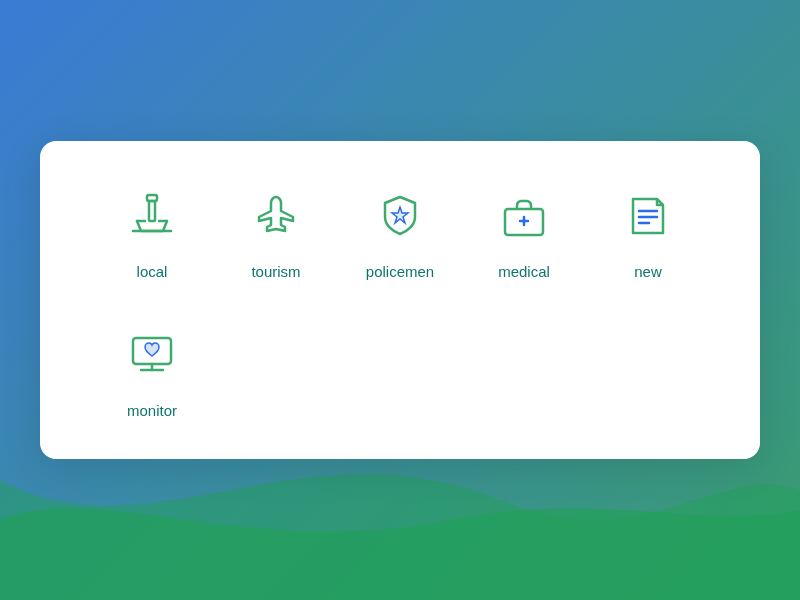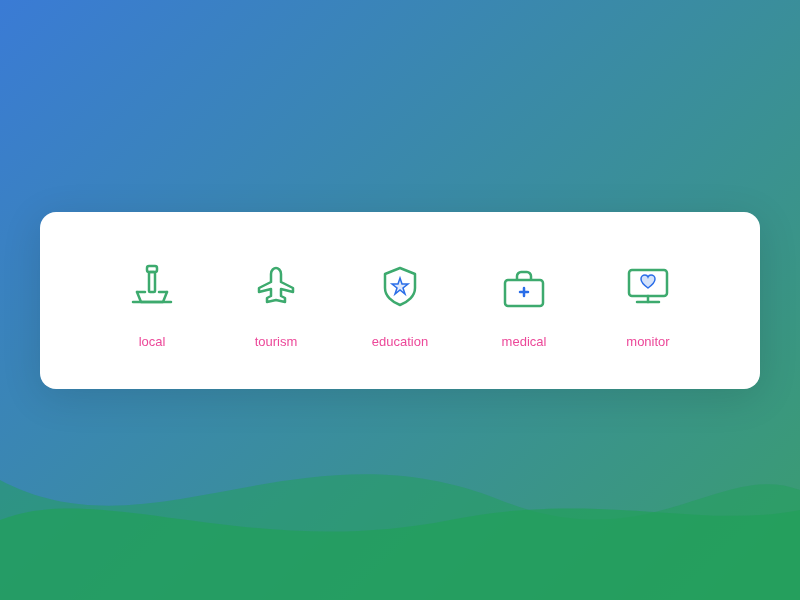--- a/index.html
+++ b/index.html
@@ -48,22 +48,22 @@
 
     .icon-box {
       width: 70px;
       height: 70px;
       display: flex;
       align-items: center;
       justify-content: center;
     }
 
     .icon-label {
-      font-size: 13px;
-      color: #ec4899;
+      font-size: 15px;
+      color: #0f766e;
       text-align: left;
     }
 
     svg {
       width: 58px;
       height: 58px;
     }
   </style>
 </head>
 <body>
@@ -105,37 +105,50 @@
 
 
     <div class="icon-item">
       <div class="icon-box">
         <svg viewBox="0 0 58 58" fill="none" xmlns="http://www.w3.org/2000/svg">
 
           <path d="M29 10 L44 16 L44 30 C44 38 37 44 29 47 C21 44 14 38 14 30 L14 16 Z" stroke="#3daa6e" stroke-width="2.5" fill="none" stroke-linejoin="round"></path>
           <polygon points="29,20 31,26 37,26 32,30 34,36 29,32 24,36 26,30 21,26 27,26" stroke="#2a6de8" stroke-width="1.5" fill="#2a6de8" fill-opacity="0.15"></polygon>
         </svg>
       </div>
-      <span class="icon-label">education</span>
+      <span class="icon-label">policemen</span>
     </div>
 
 
     <div class="icon-item">
       <div class="icon-box">
         <svg viewBox="0 0 58 58" fill="none" xmlns="http://www.w3.org/2000/svg">
 
           <rect x="10" y="22" width="38" height="26" rx="3" stroke="#3daa6e" stroke-width="2.5" fill="none"></rect>
           <path d="M22 22 L22 18 C22 16 24 14 26 14 L32 14 C34 14 36 16 36 18 L36 22" stroke="#3daa6e" stroke-width="2.5" fill="none" stroke-linejoin="round"></path>
           <line x1="29" y1="30" x2="29" y2="38" stroke="#2a6de8" stroke-width="2.5" stroke-linecap="round"></line>
           <line x1="25" y1="34" x2="33" y2="34" stroke="#2a6de8" stroke-width="2.5" stroke-linecap="round"></line>
         </svg>
       </div>
       <span class="icon-label">medical</span>
     </div>
 
+    <div class="icon-item">
+      <div class="icon-box">
+        <svg viewBox="0 0 58 58" fill="none" xmlns="http://www.w3.org/2000/svg">
+
+          <path d="M14 12 L38 12 L44 18 L44 46 L14 46 Z" stroke="#3daa6e" stroke-width="2.5" fill="none" stroke-linejoin="round"></path>
+          <path d="M38 12 L38 18 L44 18" stroke="#3daa6e" stroke-width="2.5" fill="none" stroke-linejoin="round"></path>
+          <line x1="20" y1="24" x2="38" y2="24" stroke="#2a6de8" stroke-width="2.5" stroke-linecap="round"></line>
+          <line x1="20" y1="30" x2="38" y2="30" stroke="#2a6de8" stroke-width="2.5" stroke-linecap="round"></line>
+          <line x1="20" y1="36" x2="30" y2="36" stroke="#2a6de8" stroke-width="2.5" stroke-linecap="round"></line>
+        </svg>
+      </div>
+      <span class="icon-label">new</span>
+    </div>
 
     <div class="icon-item">
       <div class="icon-box">
         <svg viewBox="0 0 58 58" fill="none" xmlns="http://www.w3.org/2000/svg">
 
           <rect x="10" y="12" width="38" height="26" rx="3" stroke="#3daa6e" stroke-width="2.5" fill="none"></rect>
           <line x1="18" y1="44" x2="40" y2="44" stroke="#3daa6e" stroke-width="2.5" stroke-linecap="round"></line>
           <line x1="29" y1="38" x2="29" y2="44" stroke="#3daa6e" stroke-width="2.5" stroke-linecap="round"></line>
           <path d="M29 30 C29 30 22 25 22 21 C22 18.5 24 17 26 17 C27.5 17 28.5 17.8 29 19 C29.5 17.8 30.5 17 32 17 C34 17 36 18.5 36 21 C36 25 29 30 29 30 Z" stroke="#2a6de8" stroke-width="1.5" fill="#2a6de8" fill-opacity="0.2"></path>
         </svg>

